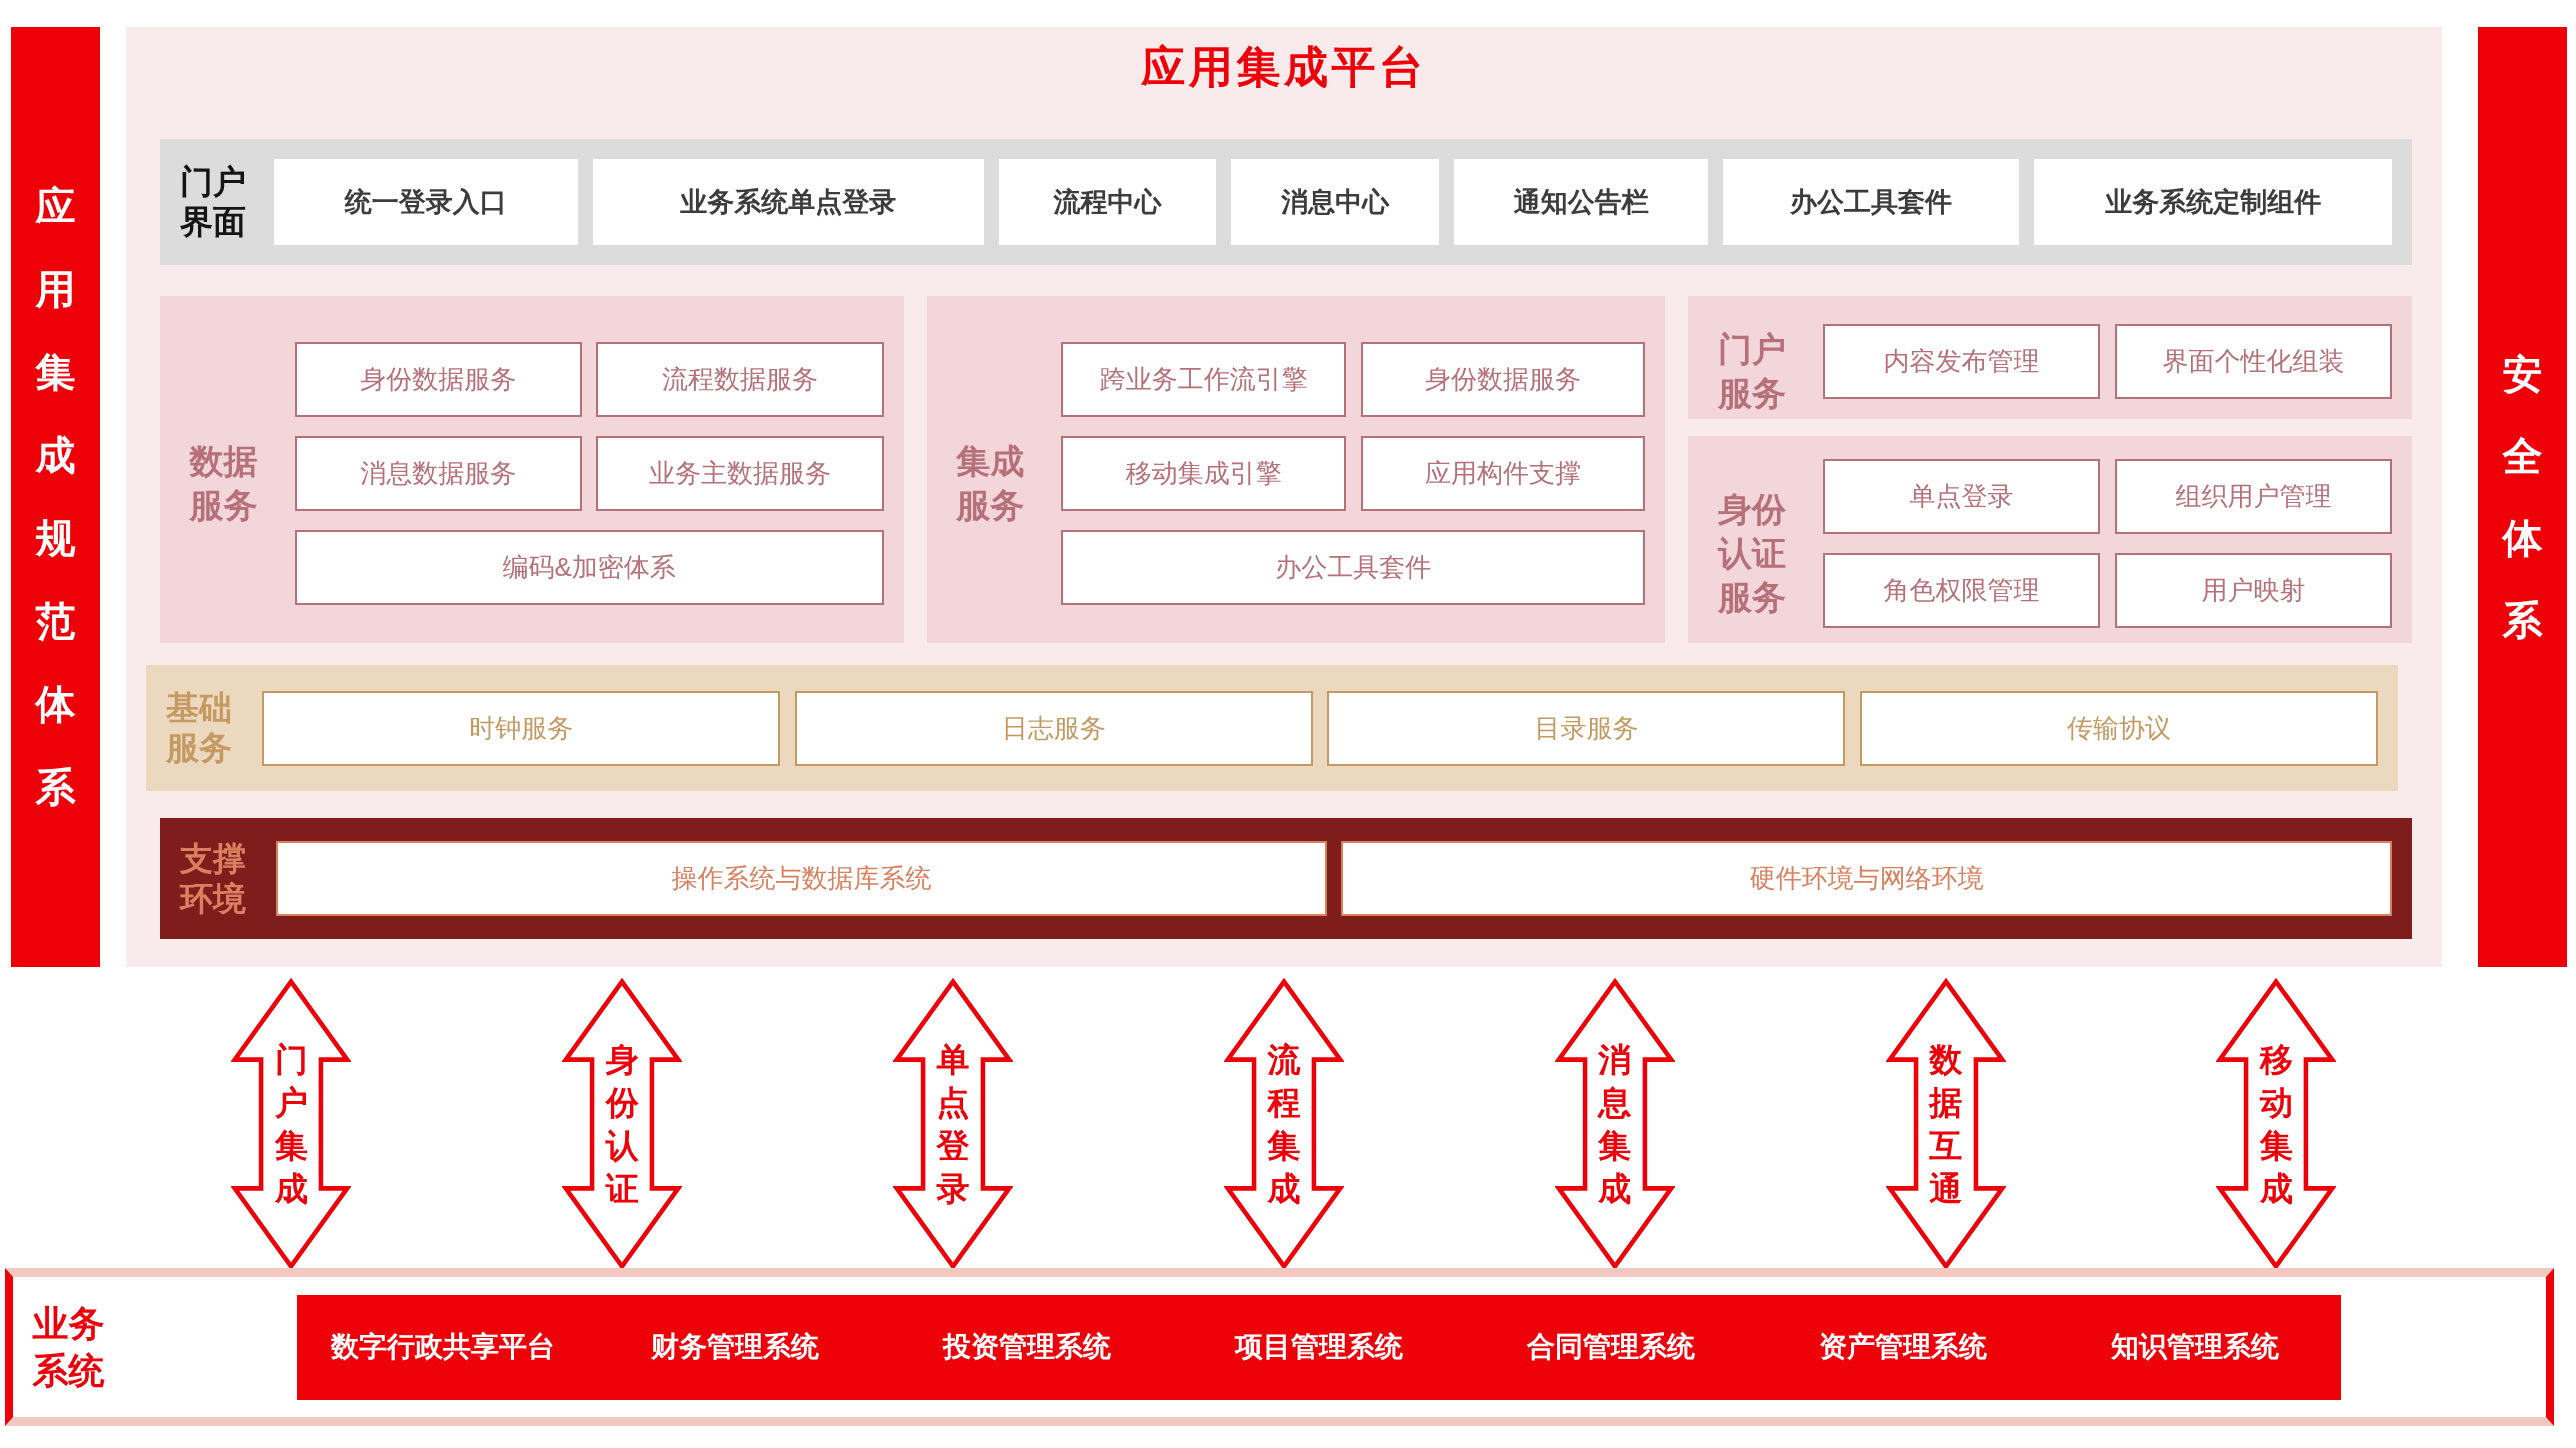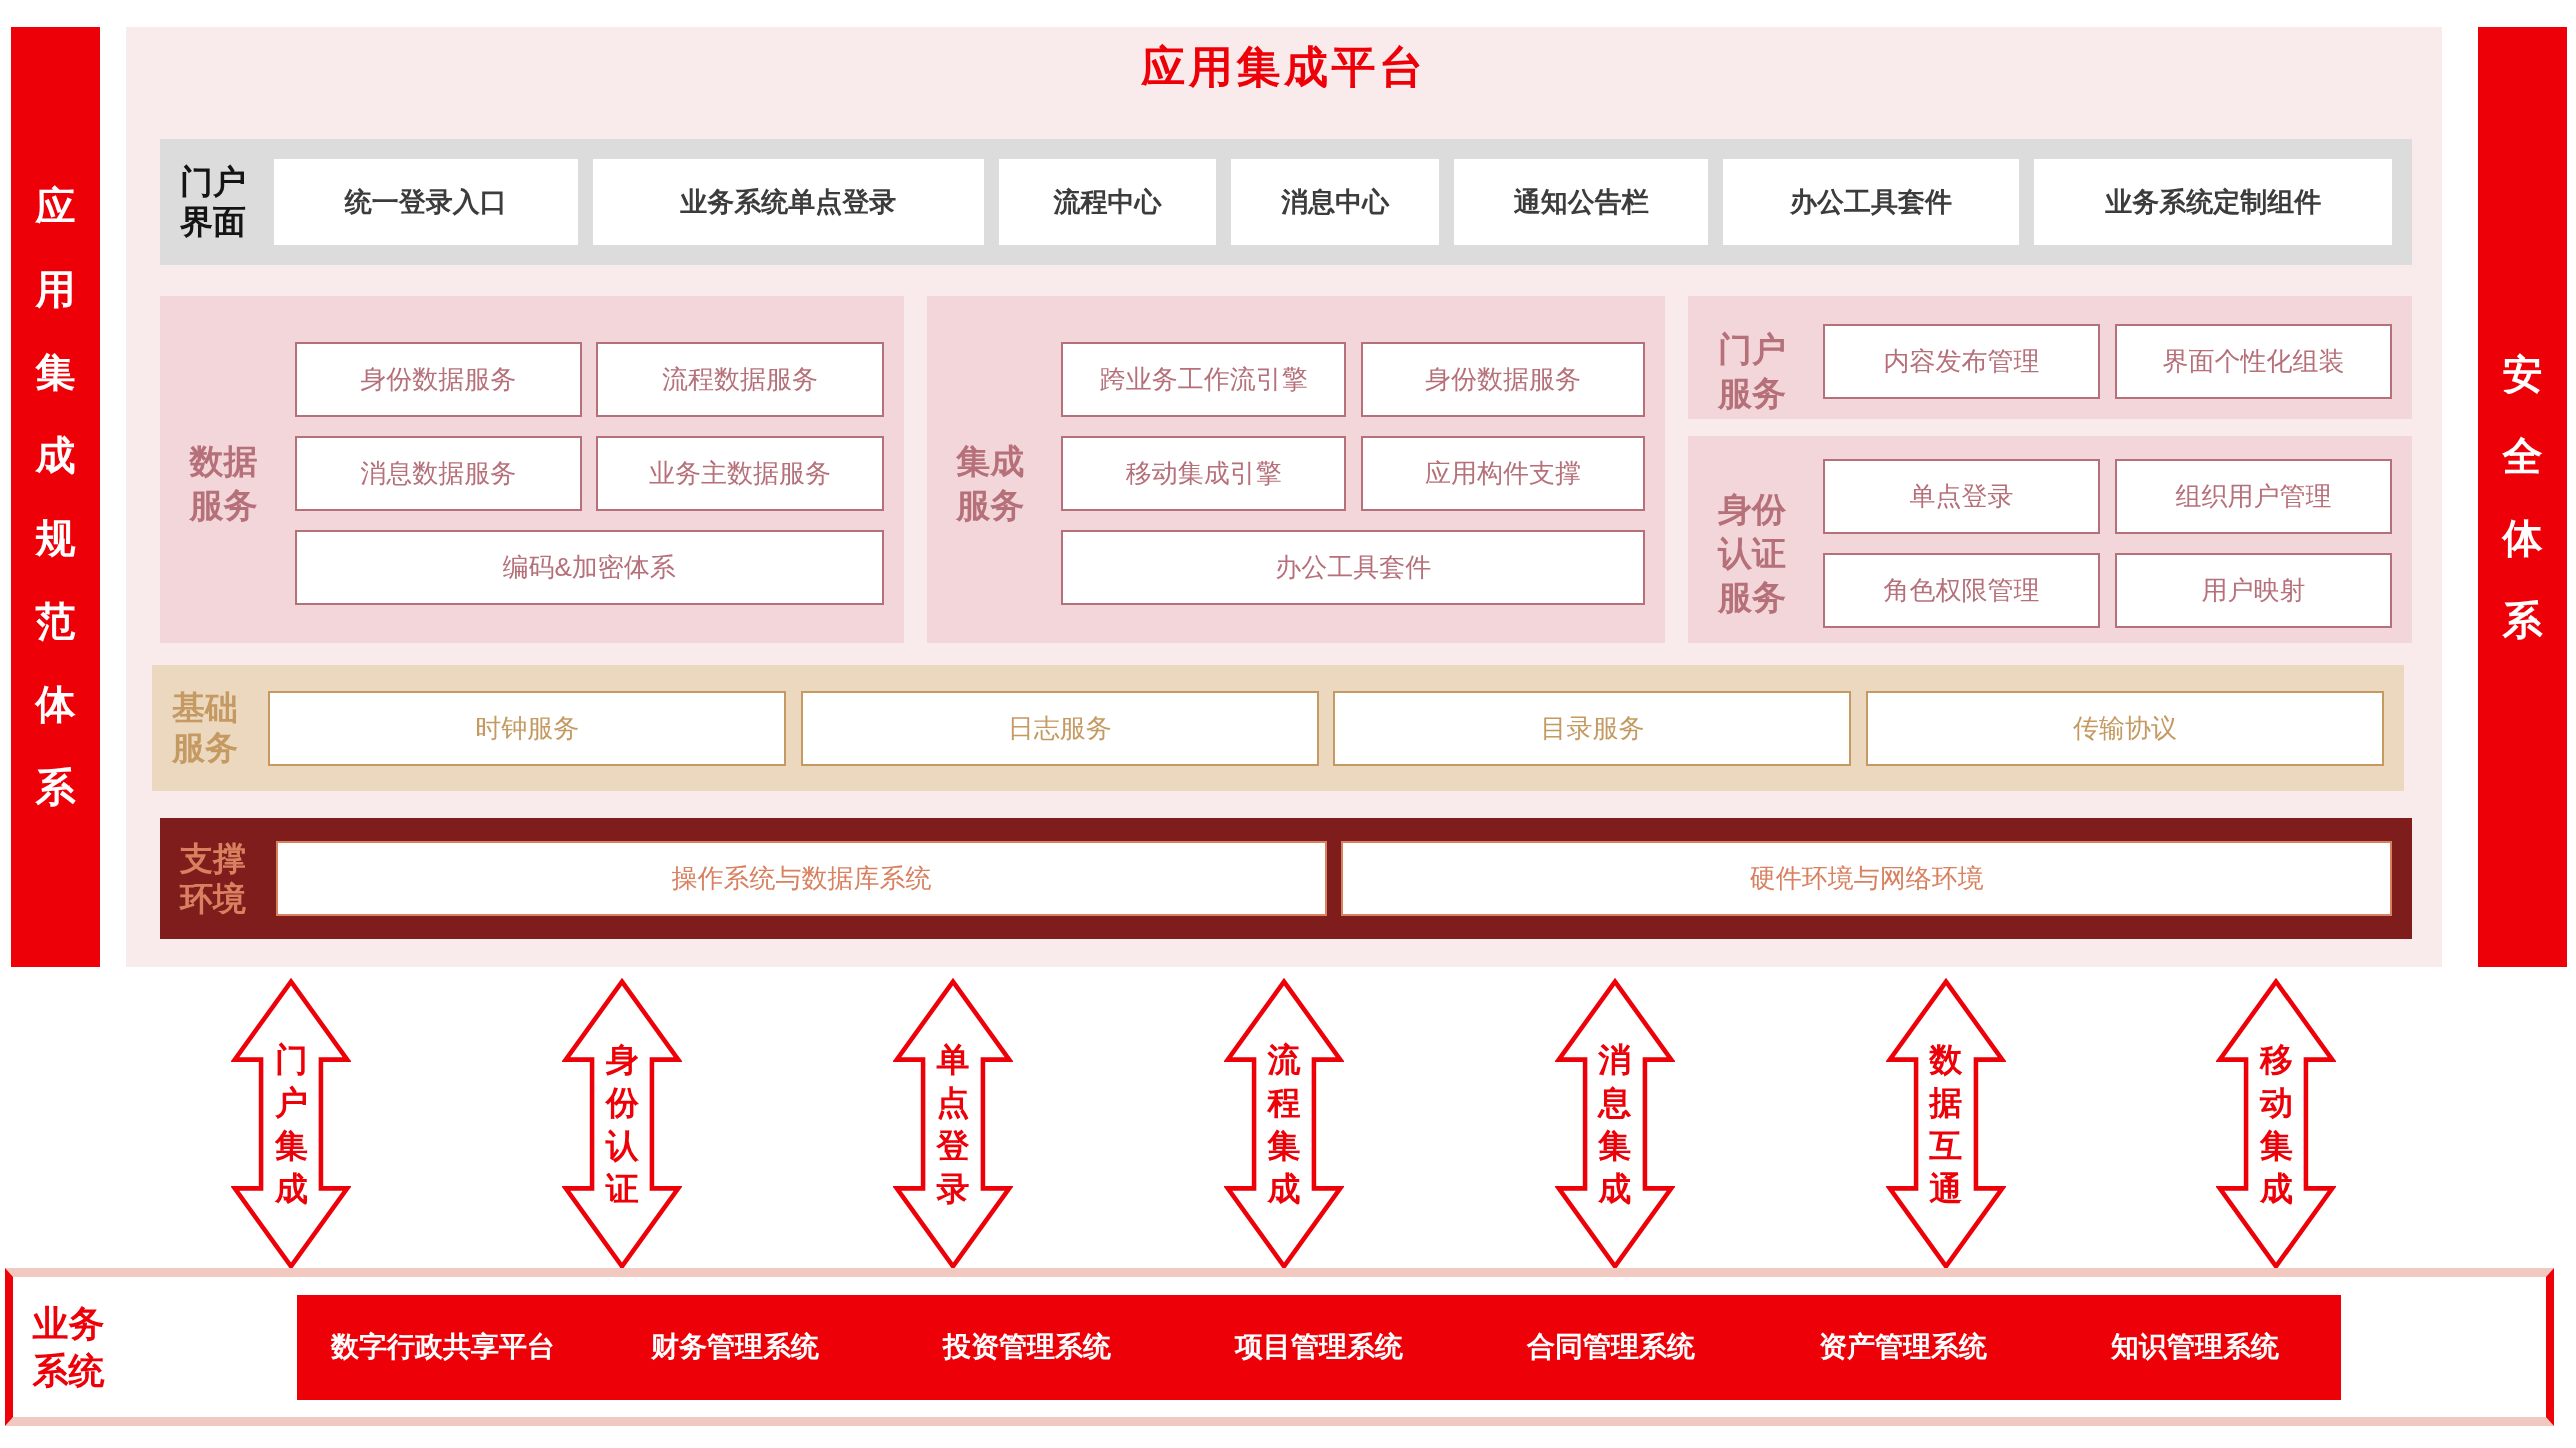--- a/index.html
+++ b/index.html
@@ -38,21 +38,21 @@
   .svc-row{display:flex;gap:14.5px;}
   .wbox{flex:1;height:75px;background:#fff;border:2.7px solid #b57079;box-sizing:border-box;
         display:flex;align-items:center;justify-content:center;font-size:26px;color:#b57079;}
   .col-data{width:744px;}
   .col-integration{width:739px;}
   .right-col{width:724px;display:flex;flex-direction:column;gap:17px;}
   .panel-portal-svc{height:123px;}
   .panel-identity-svc{flex:1;}
 
   
-  .base-row{position:absolute;left:26px;top:638px;width:2252px;height:126px;background:#ecd8bf;
+  .base-row{position:absolute;left:20px;top:638px;width:2252px;height:126px;background:#ecd8bf;
             display:flex;align-items:center;gap:14.5px;padding:0 20px;box-sizing:border-box;}
   .base-label{color:#c49a62;font-size:33px;font-weight:bold;width:69px;line-height:40px;
               word-break:break-all;flex-shrink:0;margin-right:12.7px;}
   .tbox{flex:1;height:75px;background:#fff;border:2.7px solid #c49a62;box-sizing:border-box;
         display:flex;align-items:center;justify-content:center;font-size:26px;color:#c49a62;}
 
   
   .support-row{position:absolute;left:34px;top:791px;width:2252px;height:121px;background:#7f1d1d;
                display:flex;align-items:center;gap:14.5px;padding:0 20px;box-sizing:border-box;}
   .support-label{color:#d8805f;font-size:33px;font-weight:bold;width:69px;line-height:40px;

